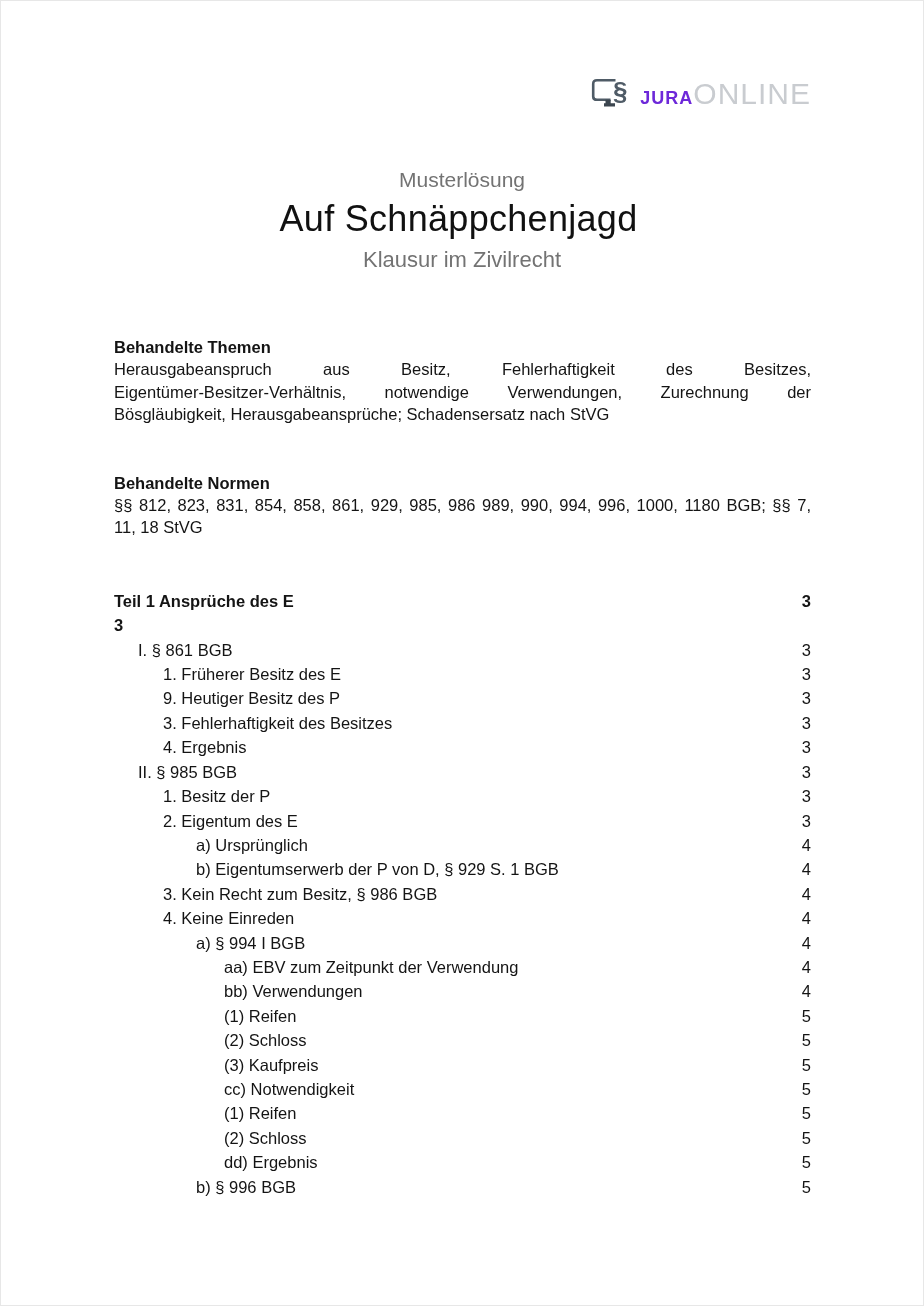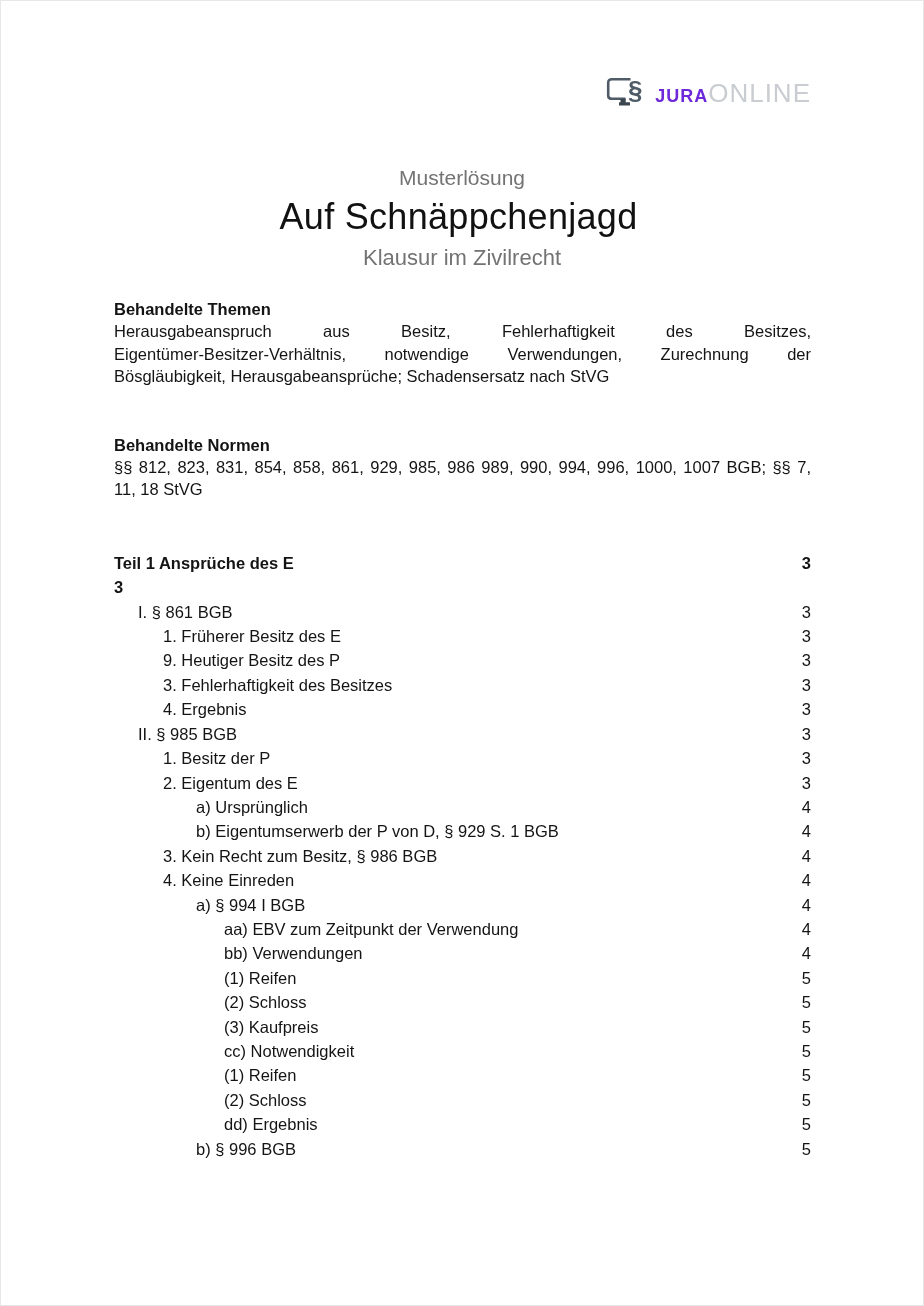--- a/index.html
+++ b/index.html
@@ -25,21 +25,21 @@
     padding: 76px 112px 0 113px;
   }
   .logo {
     display: flex;
     align-items: center;
     gap: 9px;
   }
   .logo-icon { display: block; }
   .logo-text { white-space: nowrap; letter-spacing: 1px; }
   .logo-jura   { font-size: 18px; font-weight: 700; color: #6d28d9; }
-  .logo-online { font-size: 26px; font-weight: 400; color: #c9ccd0; }
+  .logo-online { font-size: 30px; font-weight: 400; color: #c9ccd0; }
   
   .title-block { margin-top: 55px; text-align: center; }
   .kicker {
     font-size: 21px;
     line-height: 28px;
     color: #737373;
   }
   .main-title {
     margin: 4px 7px 6px 0;
     font-size: 36px;
@@ -49,21 +49,21 @@
     letter-spacing: 0.3px;
   }
   .doc-subtitle {
     font-size: 22px;
     line-height: 28px;
     color: #737373;
   }
   
   .content { padding: 0 112px 0 113px; }
   .para-section { font-size: 16.5px; line-height: 22.4px; }
-  .section-themes { margin-top: 26px; }
+  .section-themes { margin-top: 62px; }
   .section-norms  { margin-top: 46px; }
   .para-heading { font-weight: 700; }
   .jline { width: 100%; }
   .jline.justify {
     text-align: justify;
     text-align-last: justify;
     text-justify: inter-word;
   }
   
   .toc { margin-top: 50px; }
@@ -109,21 +109,21 @@
 
     <div class="para-section section-themes">
       <div class="para-heading">Behandelte Themen</div>
       <div class="jline justify">Herausgabeanspruch aus Besitz, Fehlerhaftigkeit des Besitzes,</div>
       <div class="jline justify">Eigentümer-Besitzer-Verhältnis, notwendige Verwendungen, Zurechnung der</div>
       <div class="jline">Bösgläubigkeit, Herausgabeansprüche; Schadensersatz nach StVG</div>
     </div>
 
     <div class="para-section section-norms">
       <div class="para-heading">Behandelte Normen</div>
-      <div class="jline justify">§§ 812, 823, 831, 854, 858, 861, 929, 985, 986 989, 990, 994, 996, 1000, 1007 BGB; §§ 7,</div>
+      <div class="jline justify">§§ 812, 823, 831, 854, 858, 861, 929, 985, 986 989, 990, 994, 996, 1000, 1180 BGB; §§ 7,</div>
       <div class="jline">11, 18 StVG</div>
     </div>
 
     <div class="toc">
         <div class="toc-row lvl-0 bold">
           <span class="toc-label">Teil 1 Ansprüche des E</span>
           <span class="toc-page">3</span>
         </div>
         <div class="toc-row lvl-0 bold">
           <span class="toc-page">3</span>

